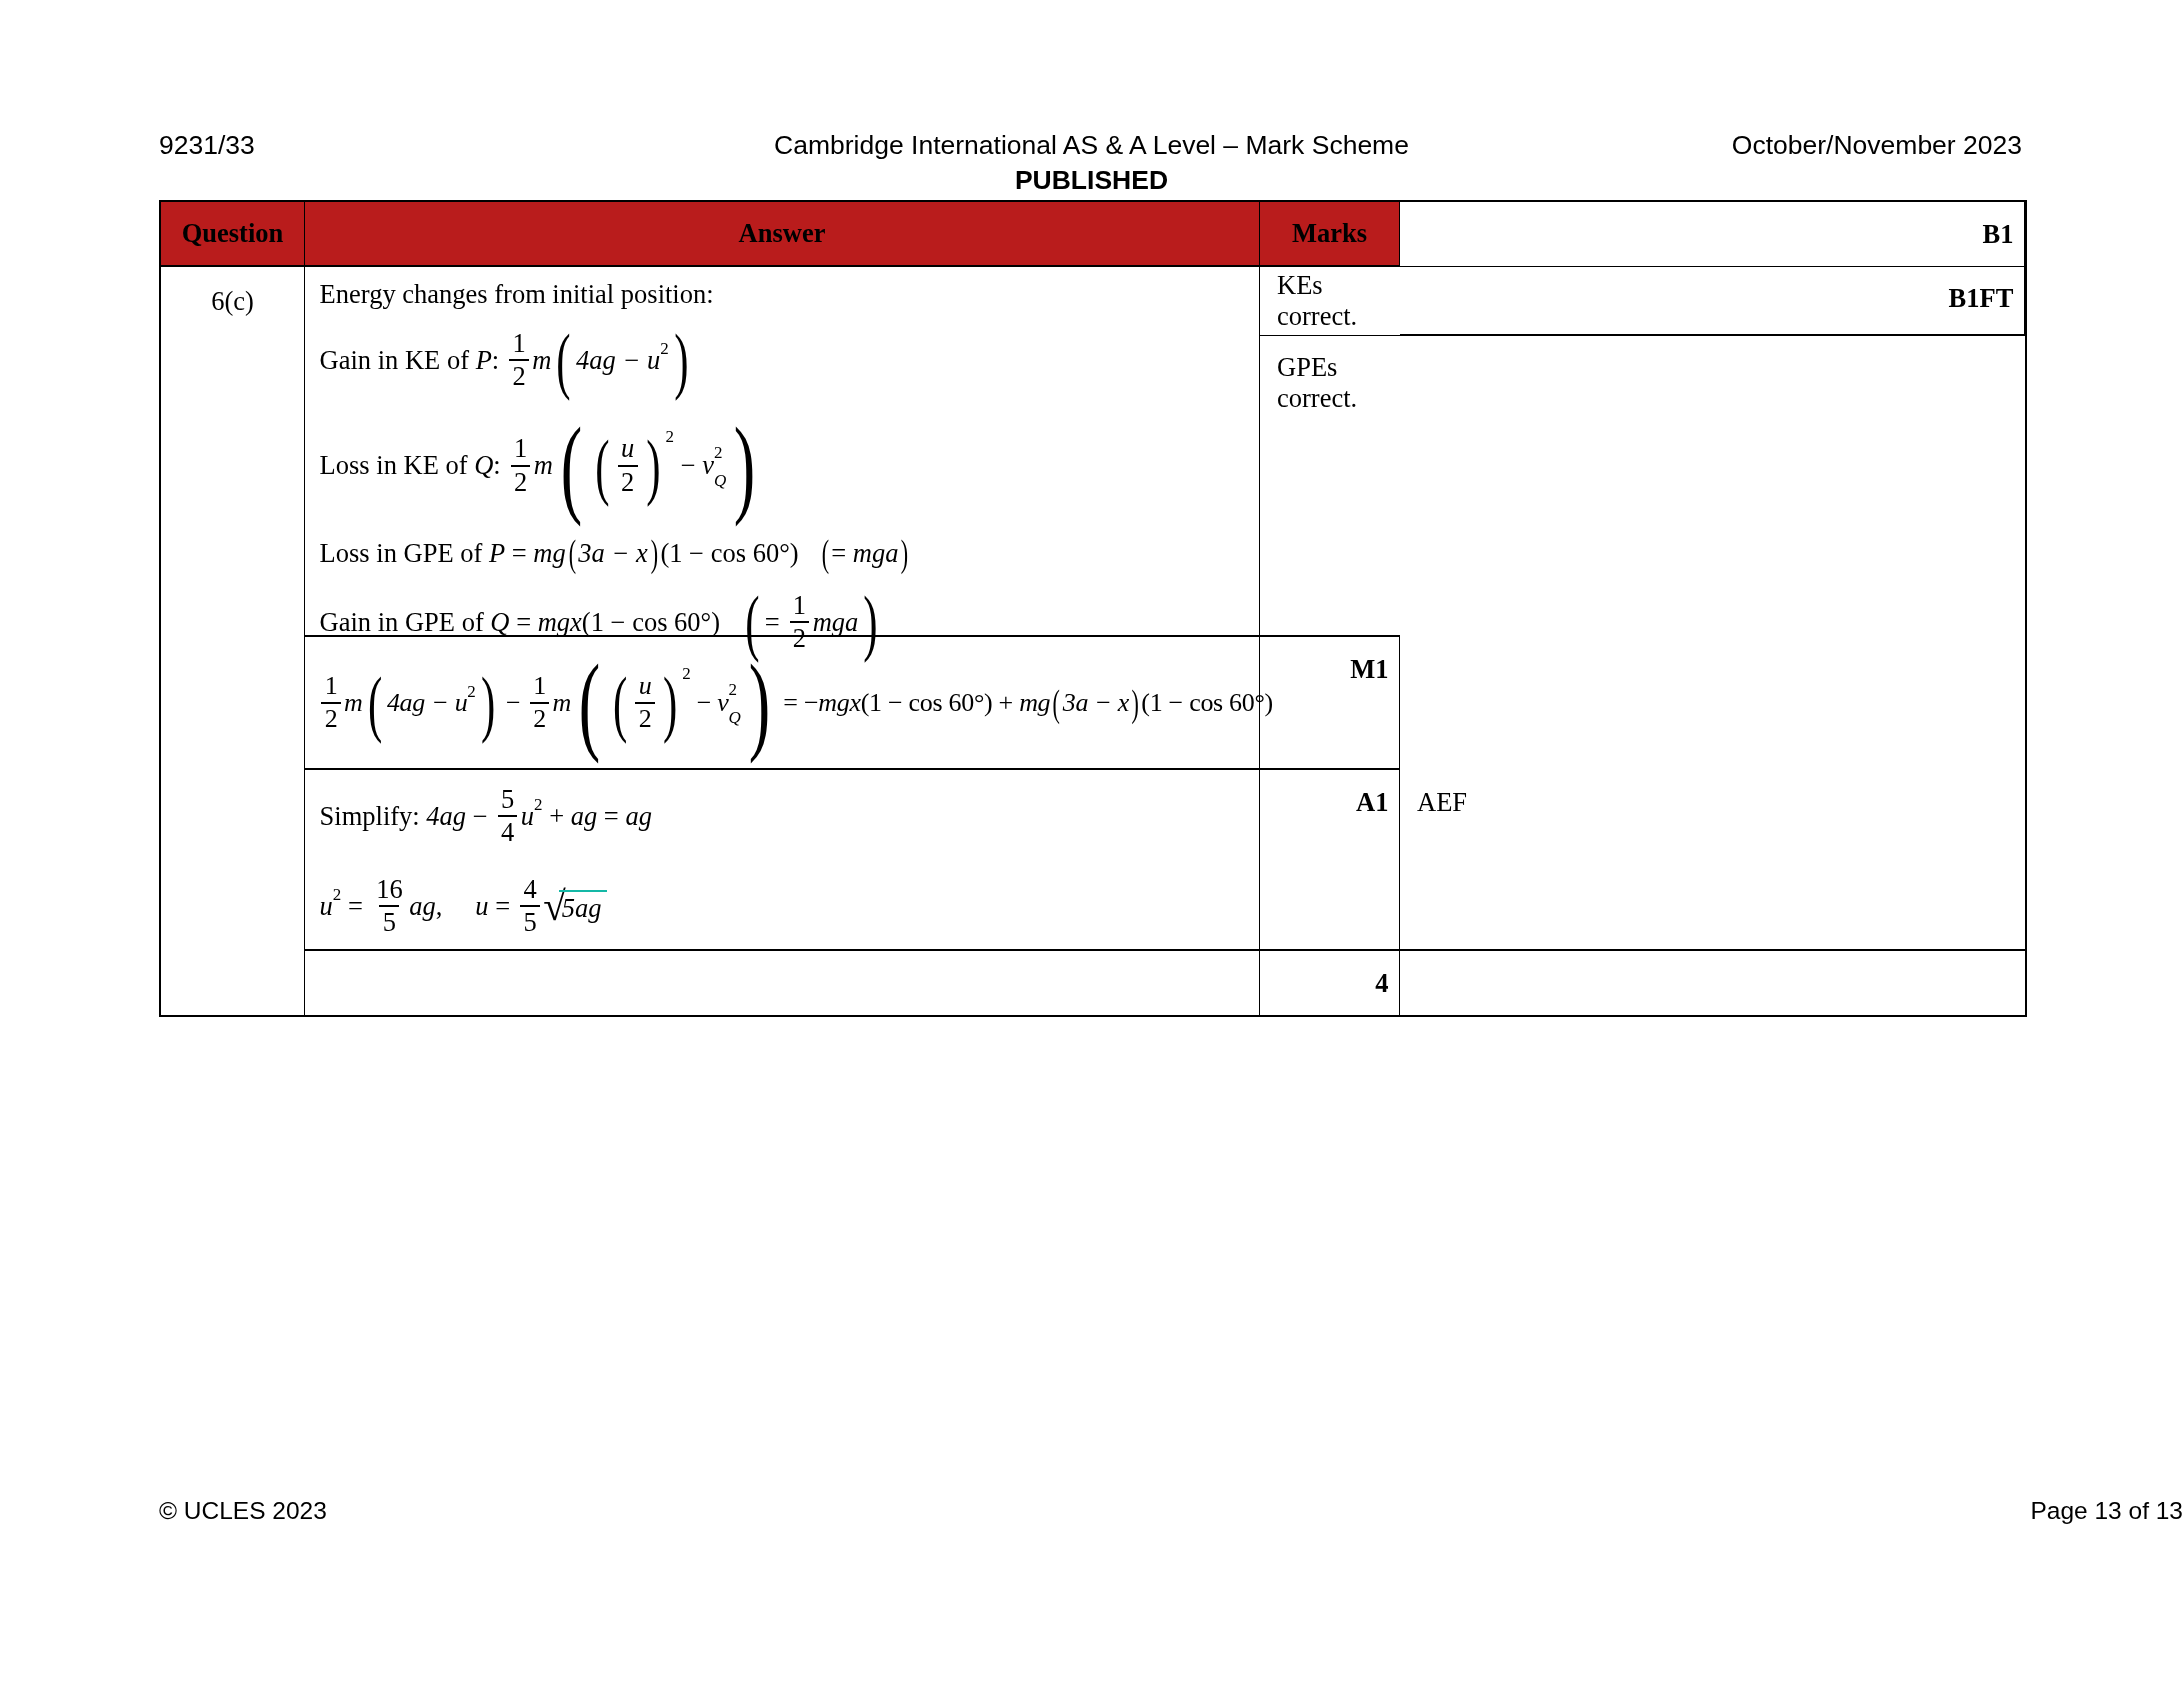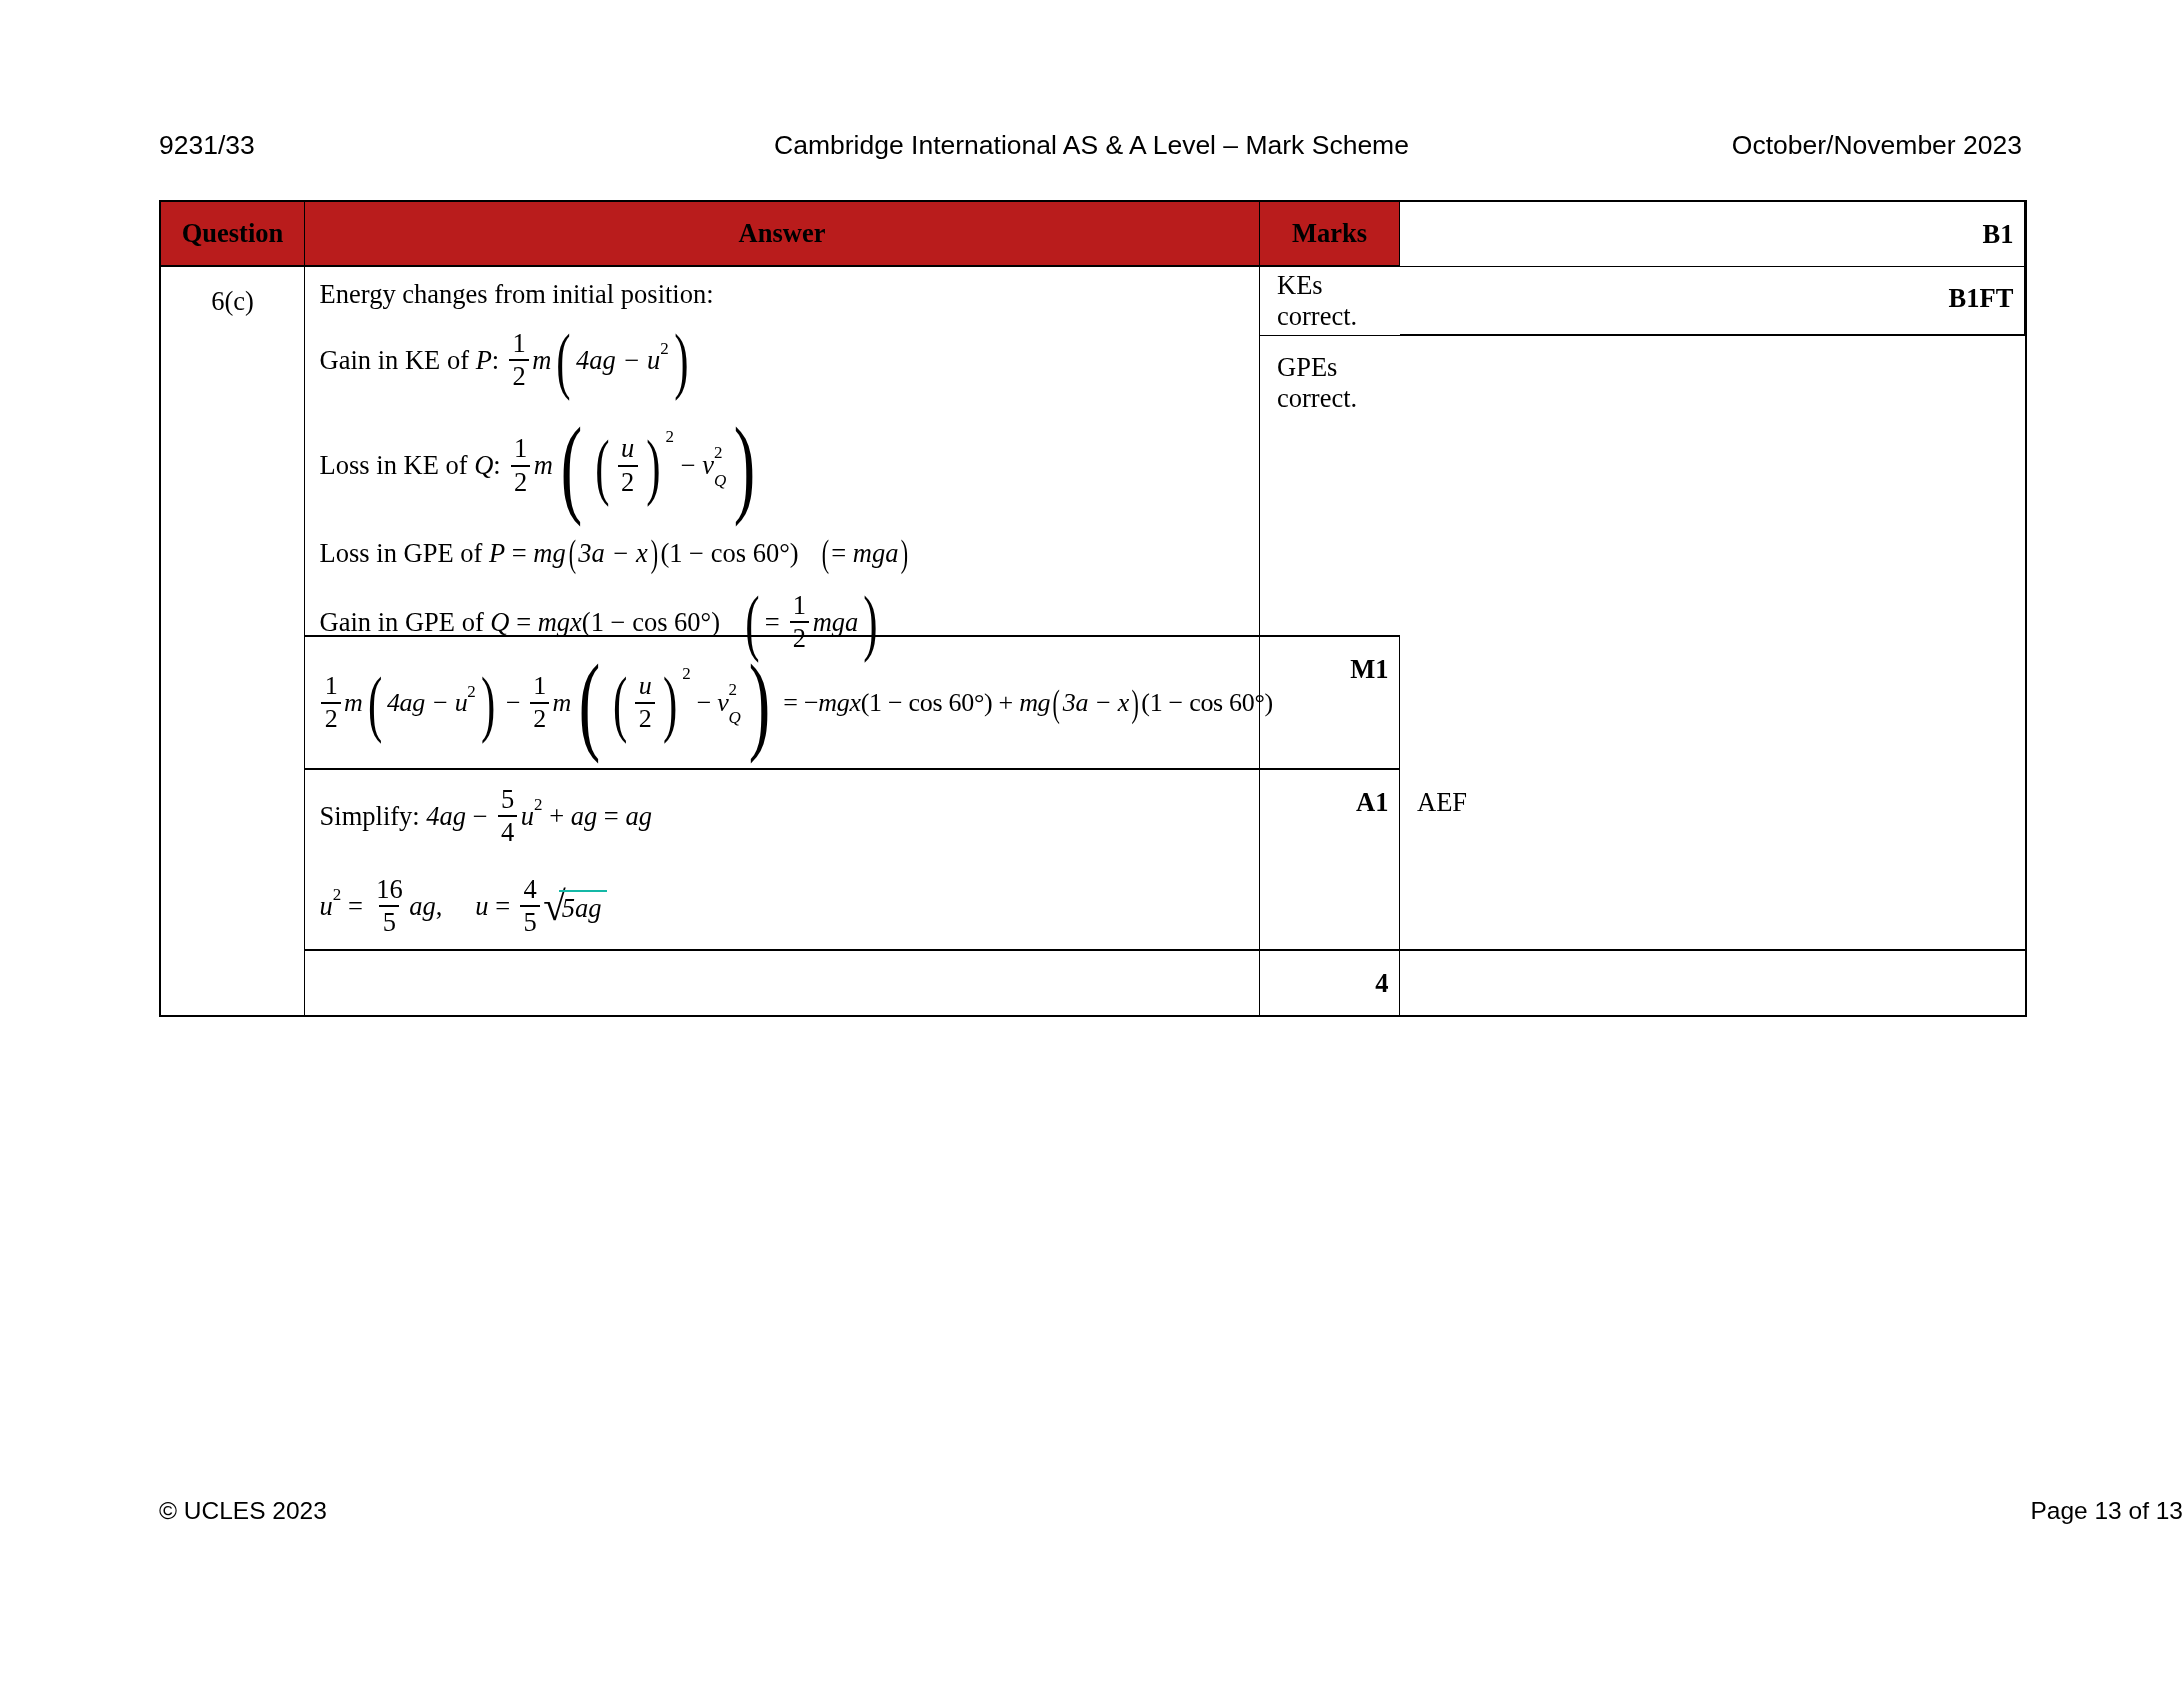--- a/index.html
+++ b/index.html
@@ -59,20 +59,21 @@
   .g30 { width:20px; } .g50 { width:33px; }
 </style>
 </head>
 <body>
 
 <div class="page">
 
   <div class="hdr-code">9231/33</div>
   <div class="hdr-title">Cambridge International AS &amp; A Level – Mark Scheme</div>
   <div class="hdr-session">October/November 2023</div>
+  <div class="hdr-pub">PUBLISHED</div>
 
   <div class="tbl">
 
     <div class="c hc">Question</div>
     <div class="c hc">Answer</div>
     <div class="c hc">Marks</div>
 
     <div class="c qcell nob">6(c)</div>
 
     <div class="c ans1">

